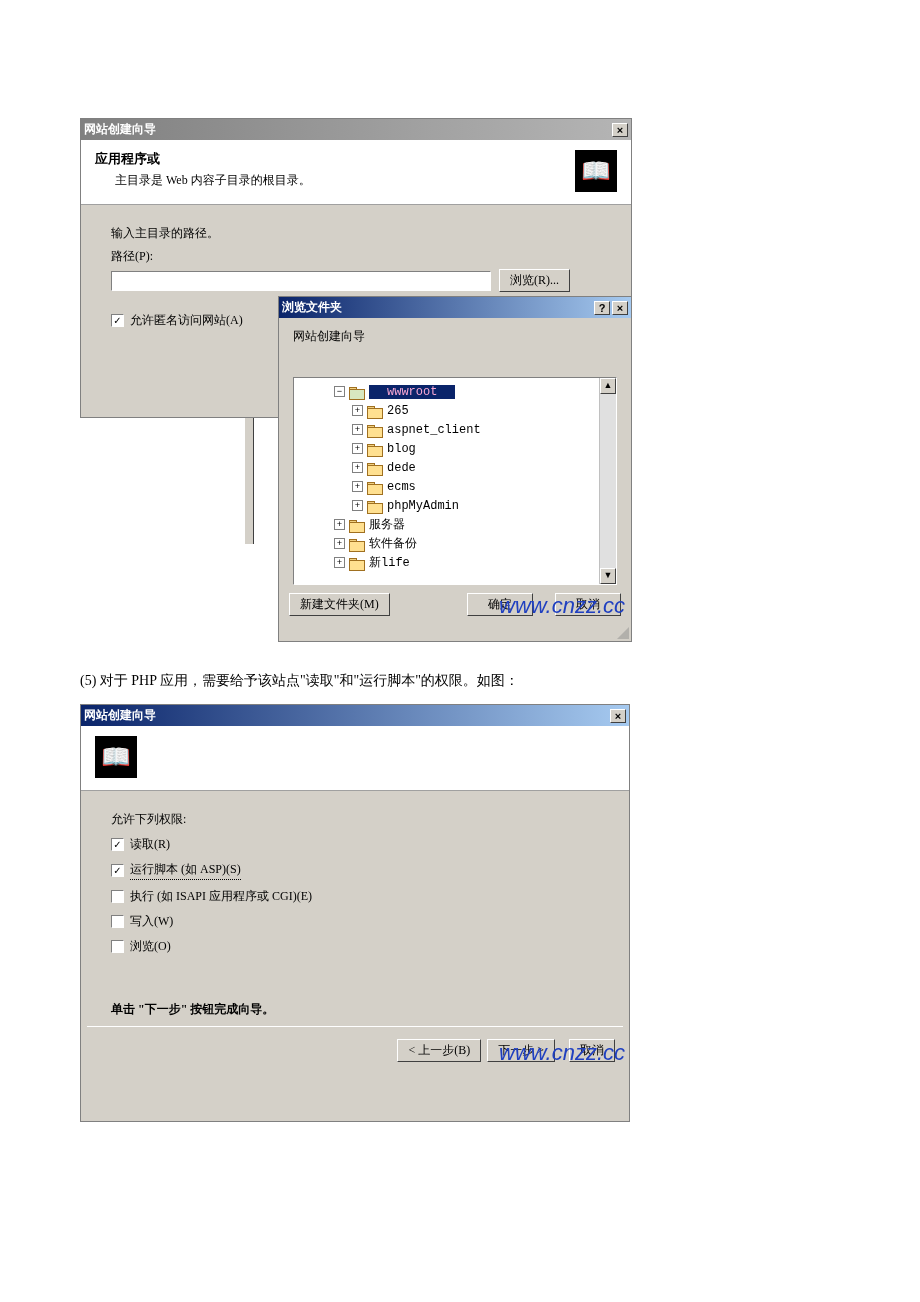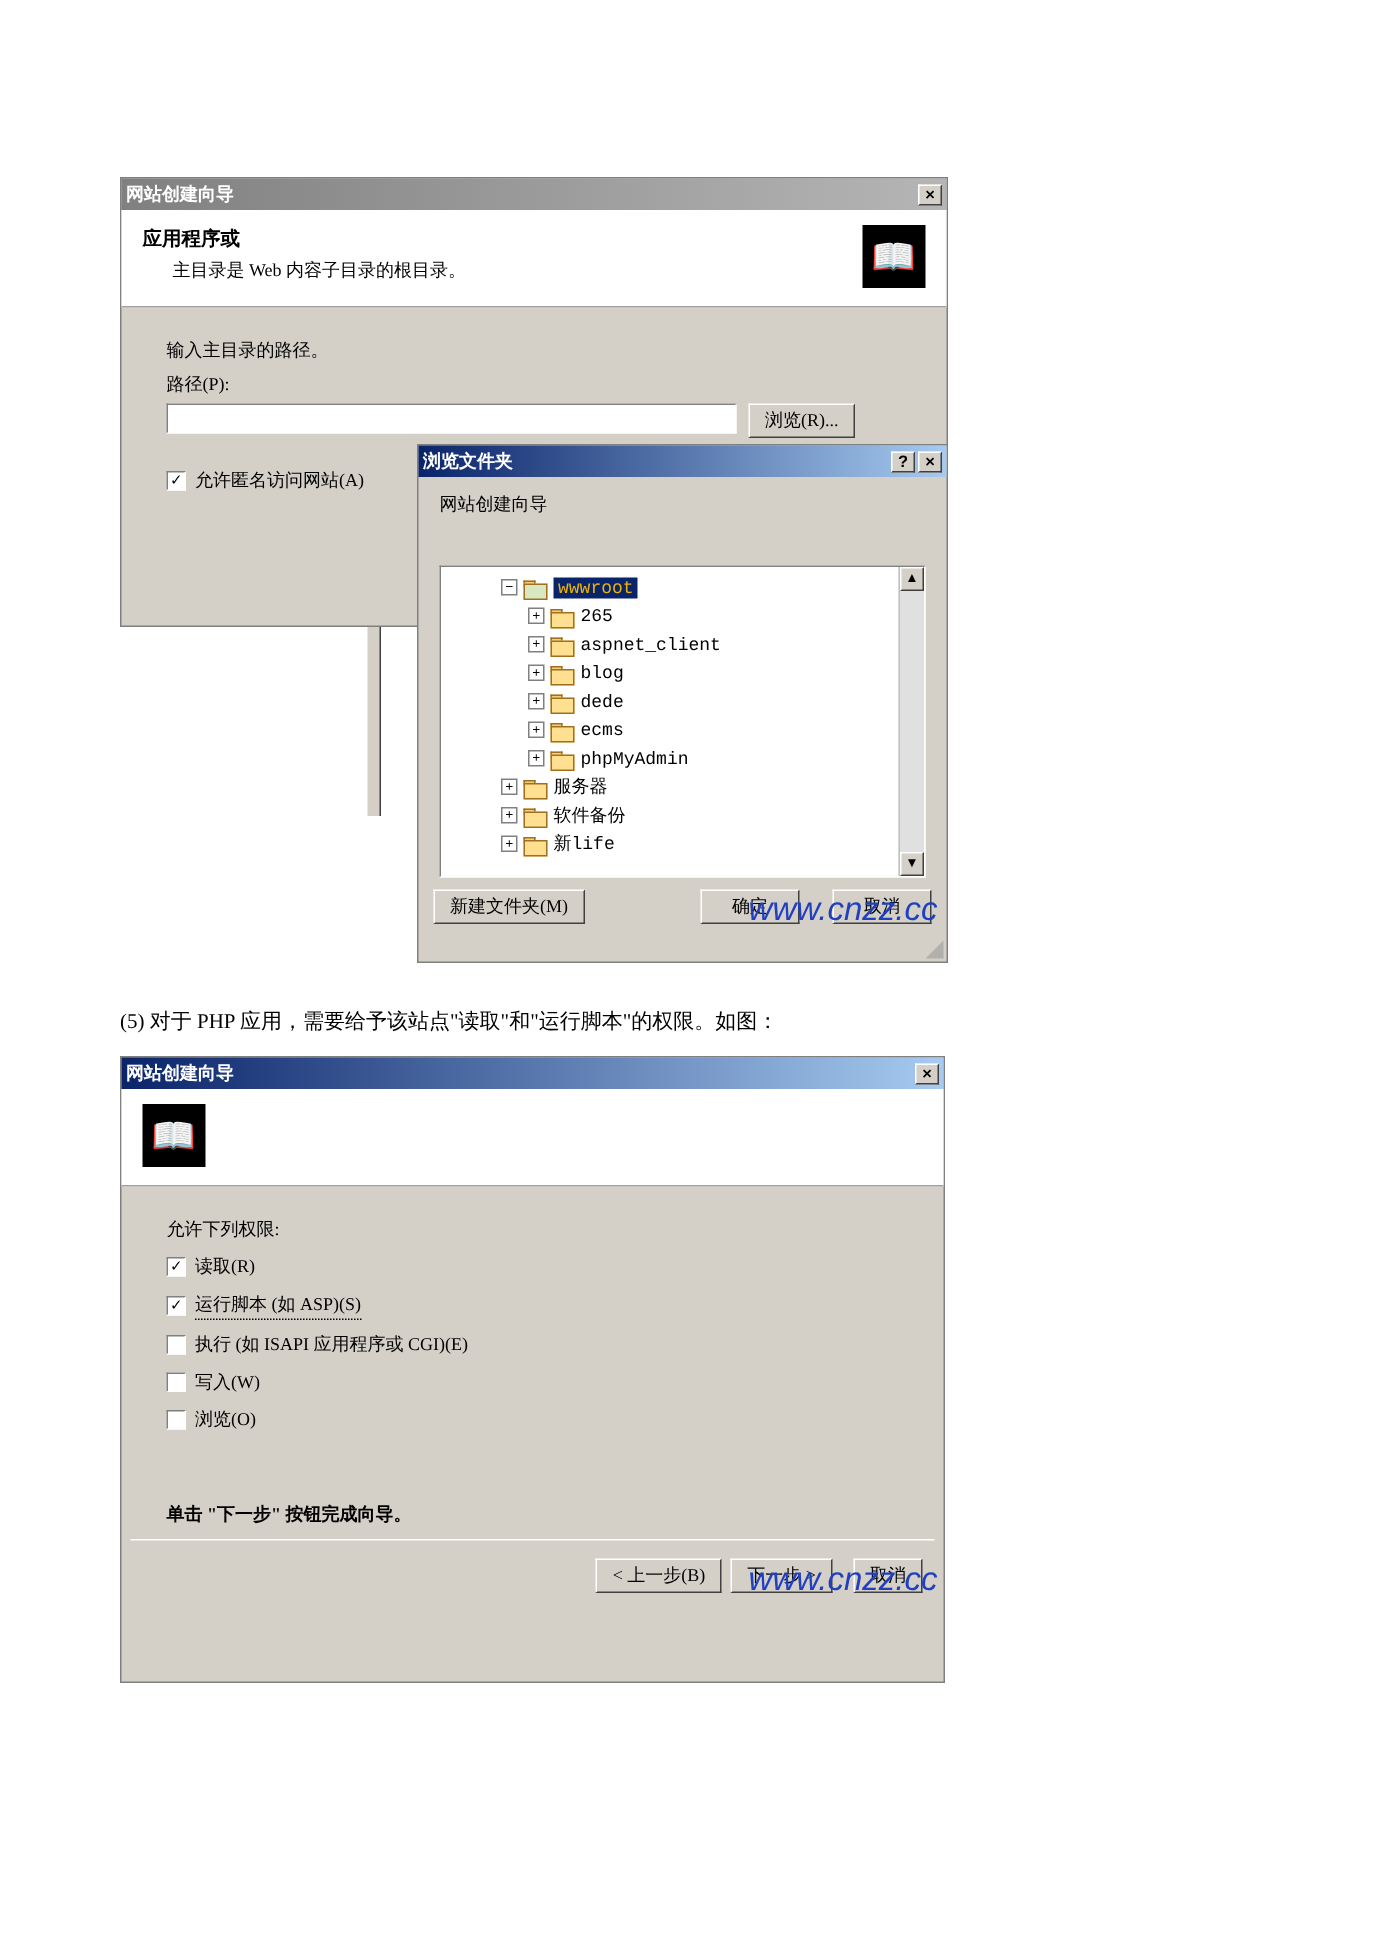--- a/index.html
+++ b/index.html
@@ -101,21 +101,21 @@
     border-top: 1px solid #808080;
     border-left: 1px solid #808080;
     border-right: 1px solid #fff;
     border-bottom: 1px solid #fff;
     background: #fff;
     box-sizing: border-box;
     padding: 2px 4px;
     font-family: inherit;
     font-size: 12px;
   }
-  .browse-row { display: flex; gap: 8px; }
+  .browse-row { display: flex; align-items: center; gap: 8px; }
   .std-btn {
     background: #d4d0c8;
     border-top: 1px solid #fff;
     border-left: 1px solid #fff;
     border-right: 1px solid #404040;
     border-bottom: 1px solid #404040;
     padding: 2px 10px;
     font-family: inherit;
     font-size: 12px;
     cursor: default;
@@ -186,22 +186,22 @@
     left: 0; top: 4px;
     width: 14px; height: 9px;
     background: #ffe090;
     border: 1px solid #a07020;
   }
   .folder.open::after {
     background: #d8e8c0;
   }
   .tlabel.sel {
     background: #0a246a;
-    color: #eab308;
-    padding: 0 3px;
+    color: #f9a8d4;
+    padding: 0 18px;
   }
   .scrollbar-v {
     position: absolute;
     right: 0; top: 0; bottom: 0;
     width: 16px;
     background: #e0e0e0;
     border-left: 1px solid #c0c0c0;
   }
   .sbbtn {
     width: 16px; height: 16px;

